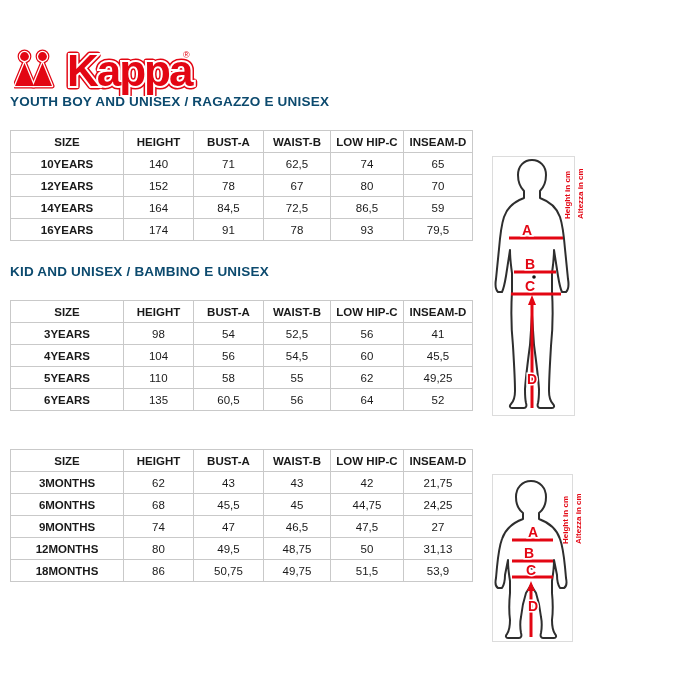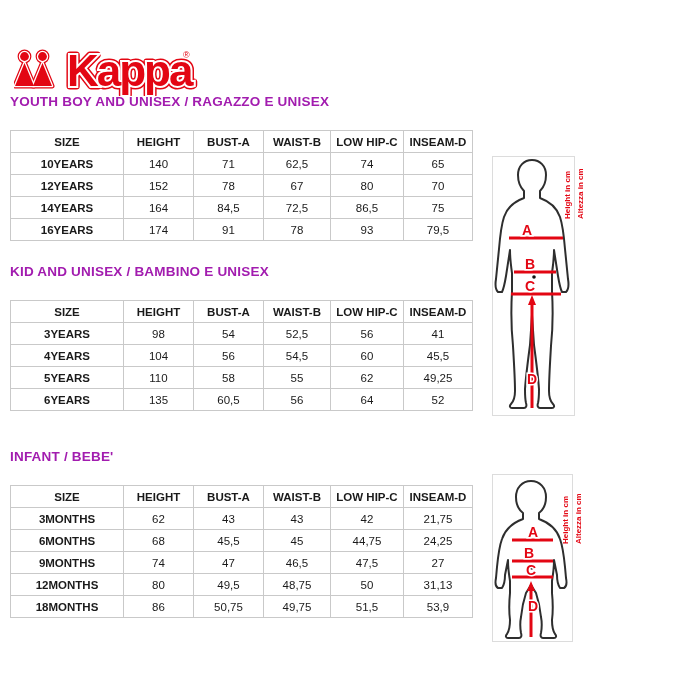--- a/index.html
+++ b/index.html
@@ -8,21 +8,21 @@
     font-family:"Liberation Sans",sans-serif;color:#111;
   }
   
   .logo{position:absolute;left:14px;top:44px;width:185px;height:52px;}
   
   .section{position:absolute;left:10px;width:462px;}
   #section-0{top:94px;}
   #section-1{top:264px;}
   #section-2{top:449px;}
   .section-title{
-    margin:0 0 21px 0;font-size:13.5px;font-weight:bold;letter-spacing:.2px;color:#a21caf;
+    margin:0 0 21px 0;font-size:13.5px;font-weight:bold;letter-spacing:.2px;color:#0c4a6e;
   }
   table.size-table{
     border-collapse:collapse;table-layout:fixed;width:462px;background:#fff;
     font-size:11.5px;
   }
   table.size-table th,table.size-table td{
     border:1px solid #c9c9c9;height:21px;text-align:center;vertical-align:middle;
     padding:0 2px;color:#1a1a1a;overflow:hidden;white-space:nowrap;
   }
   table.size-table th{font-weight:bold;font-size:11.5px;}
@@ -121,21 +121,21 @@
             <td class="value-cell">67</td>
             <td class="value-cell">80</td>
             <td class="value-cell">70</td>
           </tr>
           <tr>
             <td class="size-cell">14YEARS</td>
             <td class="value-cell">164</td>
             <td class="value-cell">84,5</td>
             <td class="value-cell">72,5</td>
             <td class="value-cell">86,5</td>
-            <td class="value-cell">75</td>
+            <td class="value-cell">59</td>
           </tr>
           <tr>
             <td class="size-cell">16YEARS</td>
             <td class="value-cell">174</td>
             <td class="value-cell">91</td>
             <td class="value-cell">78</td>
             <td class="value-cell">93</td>
             <td class="value-cell">79,5</td>
           </tr>
         </tbody>
@@ -194,21 +194,20 @@
             <td class="value-cell">60,5</td>
             <td class="value-cell">56</td>
             <td class="value-cell">64</td>
             <td class="value-cell">52</td>
           </tr>
         </tbody>
       </table>
   </div>
 
   <div class="section" id="section-2">
-    <h2 class="section-title">INFANT / BEBE'</h2>
     <table class="size-table">
         <colgroup>
           <col style="width: 113px;">
           <col style="width: 70px;">
           <col style="width: 70px;">
           <col style="width: 67px;">
           <col style="width: 73px;">
           <col style="width: 69px;">
         </colgroup>
         <thead>

